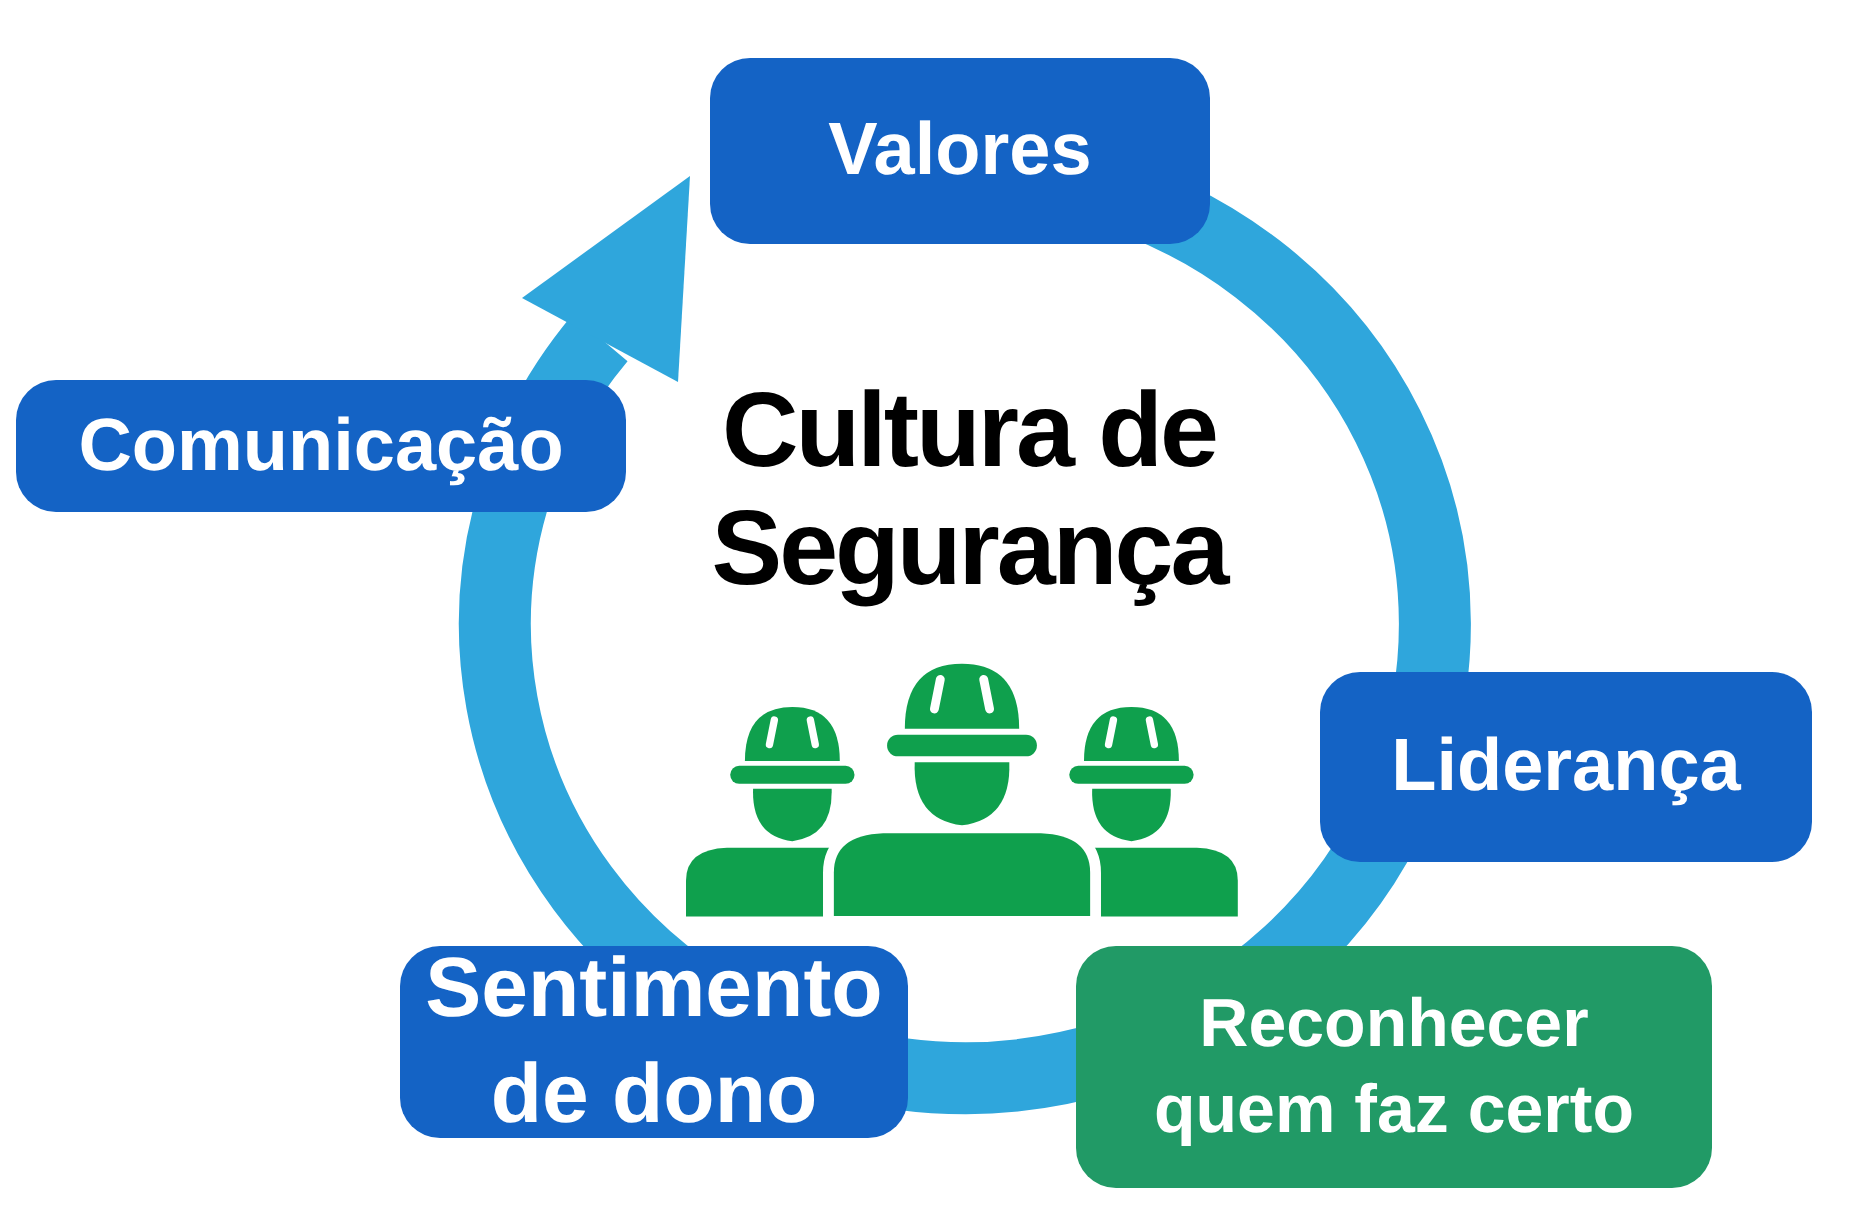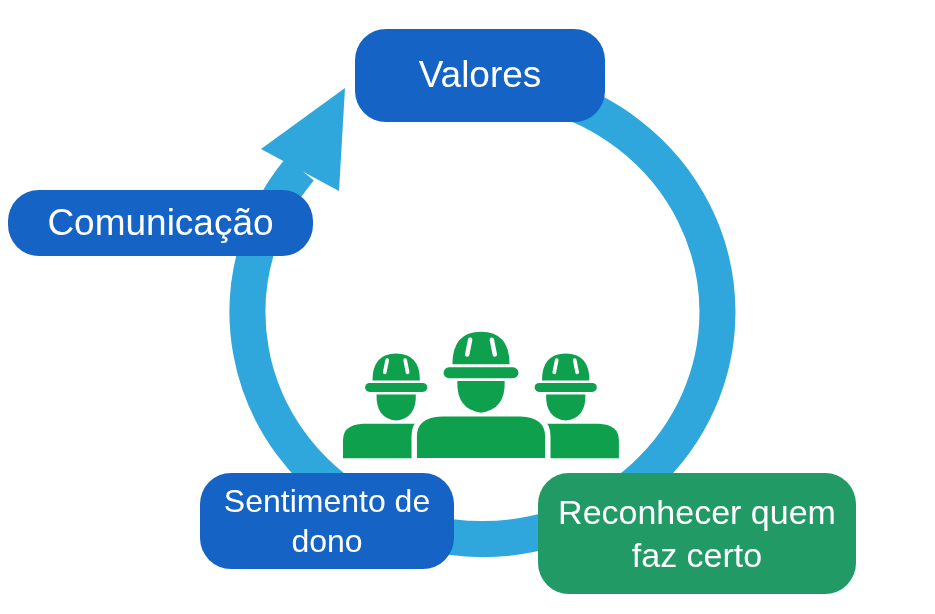--- a/index.html
+++ b/index.html
@@ -19,43 +19,47 @@
     letter-spacing:-1.5px;color:var(--title-text,#000);
   }
   
   .workers{position:absolute;left:343px;top:319px;width:276px;height:140px;z-index:2;}
   .pg{fill:var(--icon-green,#0FA04D);}
   .pn{stroke:#fff;stroke-width:4.5;stroke-linecap:round;fill:none;}
   g.halo{fill:#fff;stroke:#fff;stroke-width:11;stroke-linejoin:round;}
   
   .box{
     position:absolute;z-index:3;display:flex;align-items:center;justify-content:center;
-    text-align:center;color:var(--box-text,#fff);font-weight:normal;
-    border-radius:31px;line-height:1.26;padding:0 19px;box-sizing:border-box;
+    text-align:center;color:var(--box-text,#fff);font-weight:bold;
+    border-radius:20px;line-height:1.26;padding:0 19px;box-sizing:border-box;
   }
   .blue{background:var(--blue,#1463C5);}
   .green{background:var(--green,#219A66);}
   .b-valores    {left:355px;top:29px; width:250px;height:93px; font-size:37px;}
   .b-regras     {left:628px;top:142px;width:306px;height:110px;font-size:34px;}
   .b-lideranca  {left:660px;top:336px;width:246px;height:95px; font-size:37px;}
   .b-reconhecer {left:538px;top:473px;width:318px;height:121px; font-size:34px;}
-  .b-sentimento {left:200px;top:473px;width:254px;height:96px; font-size:32px;}
+  .b-sentimento {left:200px;top:473px;width:254px;height:96px; font-size:42px;}
   .b-direito    {left:8px;  top:332px;width:292px;height:92px; font-size:34px;}
   .b-comunicacao{left:8px;  top:190px;width:305px;height:66px; font-size:37px;justify-content:center;}
 </style>
 </head>
 <body>
 
 <div class="canvas">
 
   <svg class="ring" viewBox="0 0 935 614" aria-hidden="true">
     <path class="arc" d="M544 93 A235 227 0 1 1 300 169"></path>
     <polygon class="arrow-head" points="345,88 339,191 261,149"></polygon>
   </svg>
 
+  <div class="title">
+    <div>Cultura de</div>
+    <div>Segurança</div>
+  </div>
 
   <svg class="workers" viewBox="0 0 280 140" aria-hidden="true">
     <g transform="translate(0,24) scale(0.83)">
       <path class="pg" d="M36 45 Q36 12 65 12 Q94 12 94 45 Z"></path>
       <path class="pn" d="M54 20 L51 35"></path>
         <path class="pn" d="M76 20 L79 35"></path>
       <rect class="pg" x="27" y="48" width="76" height="11" rx="5.5"></rect>
       <path class="pg" d="M41 62 Q40 91 65 94 Q90 91 89 62 Z"></path>
       <path class="pg" d="M0 140 V118 Q0 99 25 98 H105 Q130 99 130 118 V140 Z"></path>
     </g>
@@ -79,20 +83,23 @@
         <path class="pn" d="M76 20 L79 35"></path>
       <rect class="pg" x="27" y="48" width="76" height="11" rx="5.5"></rect>
       <path class="pg" d="M41 62 Q40 91 65 94 Q90 91 89 62 Z"></path>
       <path class="pg" d="M0 140 V118 Q0 99 25 98 H105 Q130 99 130 118 V140 Z"></path>
     </g>
   </svg>
 
   <div class="box blue b-valores">
     <span>Valores</span>
   </div>
+  <div class="box blue b-lideranca">
+    <span>Liderança</span>
+  </div>
   <div class="box green b-reconhecer">
     <span>Reconhecer quem faz certo</span>
   </div>
   <div class="box blue b-sentimento">
     <span>Sentimento de dono</span>
   </div>
   <div class="box blue b-comunicacao">
     <span>Comunicação</span>
   </div>
 

